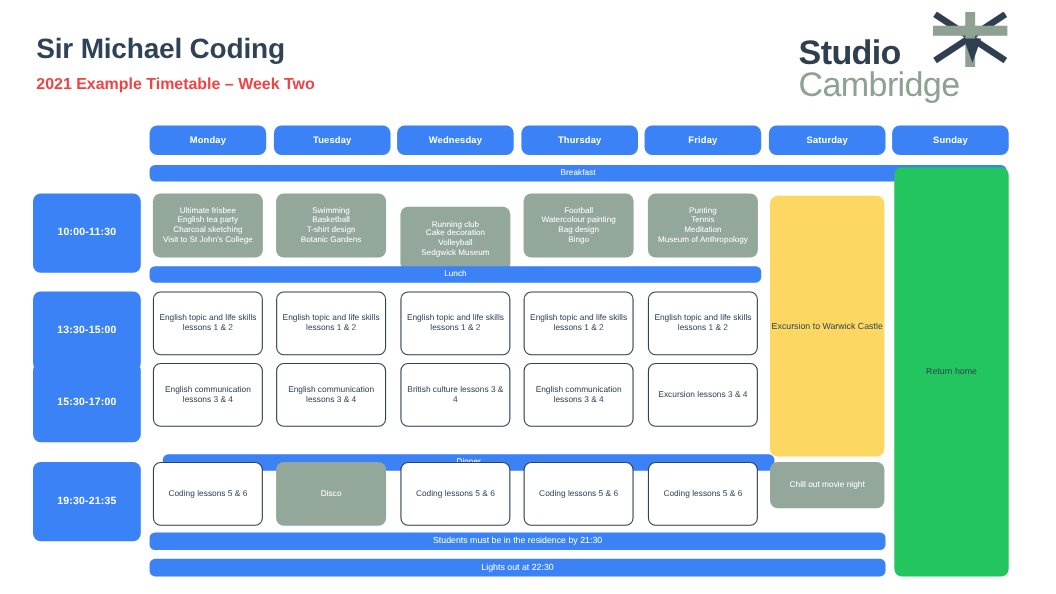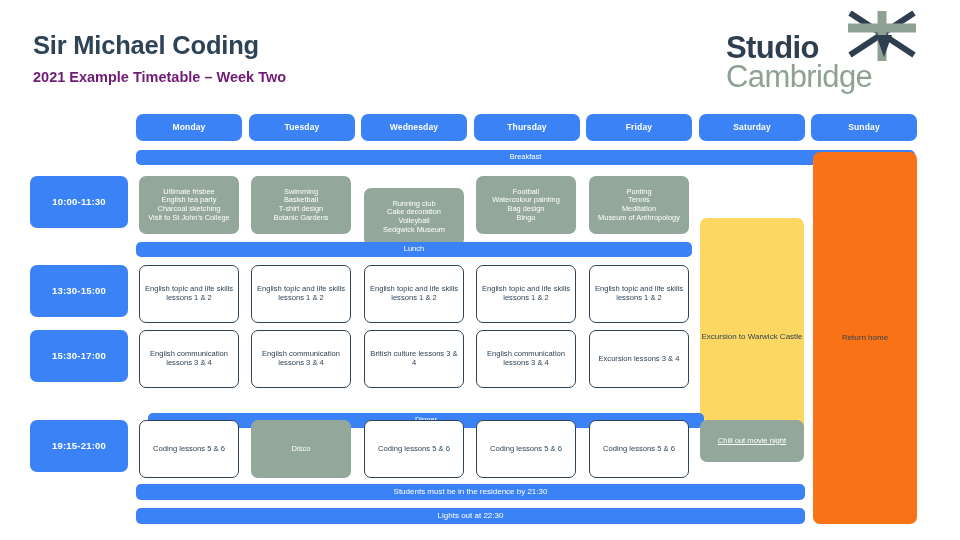--- a/index.html
+++ b/index.html
@@ -32,21 +32,21 @@
     letter-spacing: -0.2px;
     color: #2f4356;
     white-space: nowrap;
   }
   .subtitle {
     position: absolute;
     left: 33px;
     top: 69px;
     font-size: 14.5px;
     font-weight: bold;
-    color: #701a75;
+    color: #ef4444;
     white-space: nowrap;
   }
 
   
   .logo {
     position: absolute;
     left: 726px;
     top: 25px;
     width: 200px;
     height: 72px;
@@ -99,35 +99,34 @@
     color: #ffffff;
   }
   .pill-white {
     background: #ffffff;
     color: #2f4356;
     border: 1.4px solid #2f4356;
   }
   .pill-yellow {
     background: #fcd862;
     color: #2f4356;
-    margin-top: 40px;
   }
   .pill-grey {
-    background: #f97316;
+    background: #22c55e;
     color: #2f4356;
   }
 
   .day-head {
     height: 27px;
     font-size: 8.5px;
     font-weight: bold;
     letter-spacing: 0.15px;
   }
   .time-label {
-    height: 52px;
+    height: 72px;
     font-size: 9.5px;
     font-weight: bold;
     letter-spacing: 0.2px;
   }
   .meal-bar {
     height: 15px;
     font-size: 7.5px;
     font-weight: normal;
     border-radius: 5px;
   }
@@ -211,25 +210,25 @@
   <div class="pill pill-navy time-label" style="left:30px; top:330px; width:98px;">15:30-17:00</div>
 
   <div class="pill pill-white lesson" style="left:139px; top:330px; width:100px; height:58px;">English communication lessons 3 &amp; 4</div>
   <div class="pill pill-white lesson" style="left:251px; top:330px; width:100px; height:58px;">English communication lessons 3 &amp; 4</div>
   <div class="pill pill-white lesson" style="left:364px; top:330px; width:100px; height:58px;">British culture lessons 3 &amp; 4</div>
   <div class="pill pill-white lesson" style="left:476px; top:330px; width:100px; height:58px;">English communication lessons 3 &amp; 4</div>
   <div class="pill pill-white lesson" style="left:589px; top:330px; width:100px; height:58px;">Excursion lessons 3 &amp; 4</div>
 
   <div class="pill pill-navy meal-bar" style="left:148px; top:397px; width:556px;margin-top:16px;">Dinner</div>
 
-  <div class="pill pill-navy time-label" style="left:30px; top:420px; width:98px;">19:15-21:00</div>
+  <div class="pill pill-navy time-label" style="left:30px; top:420px; width:98px;">19:30-21:35</div>
 
   <div class="pill pill-white lesson" style="left:139px; top:420px; width:100px; height:58px;">Coding lessons 5 &amp; 6</div>
   <div class="pill pill-sage lesson" style="left:251px; top:420px; width:100px; height:58px;">Disco</div>
   <div class="pill pill-white lesson" style="left:364px; top:420px; width:100px; height:58px;">Coding lessons 5 &amp; 6</div>
   <div class="pill pill-white lesson" style="left:476px; top:420px; width:100px; height:58px;">Coding lessons 5 &amp; 6</div>
   <div class="pill pill-white lesson" style="left:589px; top:420px; width:100px; height:58px;">Coding lessons 5 &amp; 6</div>
-  <div class="pill pill-sage lesson" style="left:700px; top:420px; width:104px; height:42px;text-decoration:underline;">Chill out movie night</div>
+  <div class="pill pill-sage lesson" style="left:700px; top:420px; width:104px; height:42px;">Chill out movie night</div>
 
   <div class="pill pill-navy note-bar" style="left:136px; top:484px; width:669px;">Students must be in the residence by 21:30</div>
   <div class="pill pill-navy note-bar" style="left:136px; top:508px; width:669px;">Lights out at 22:30</div>
 
 </div>
 
 </body></html>

